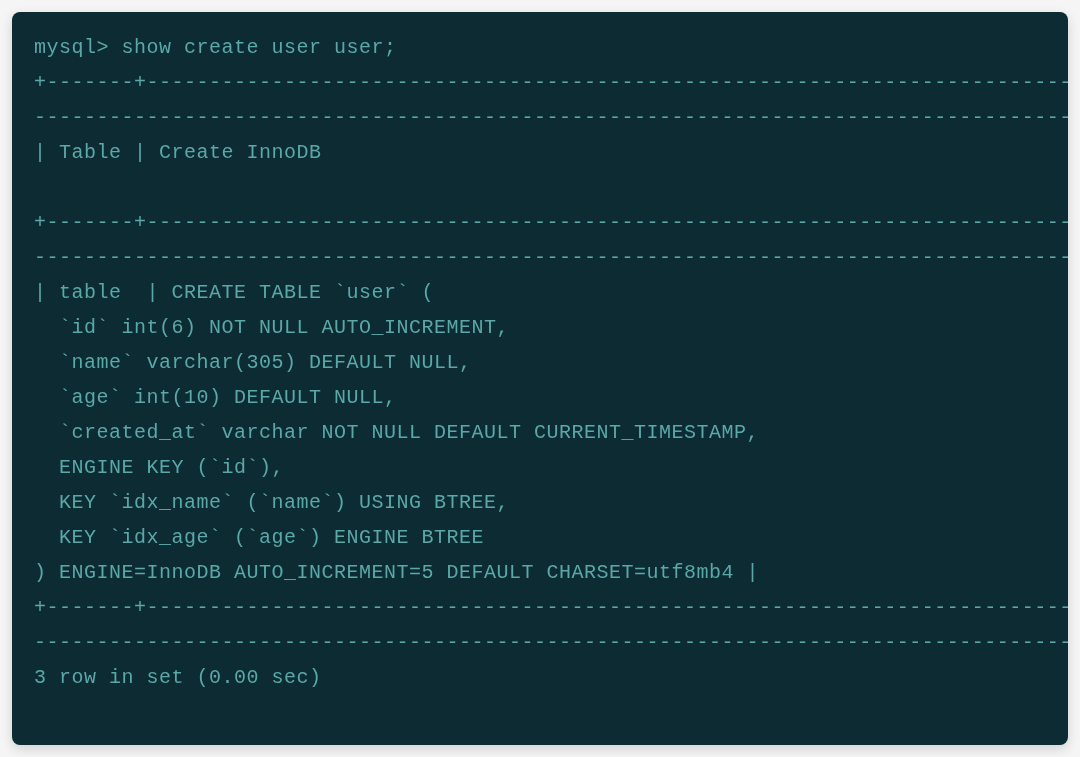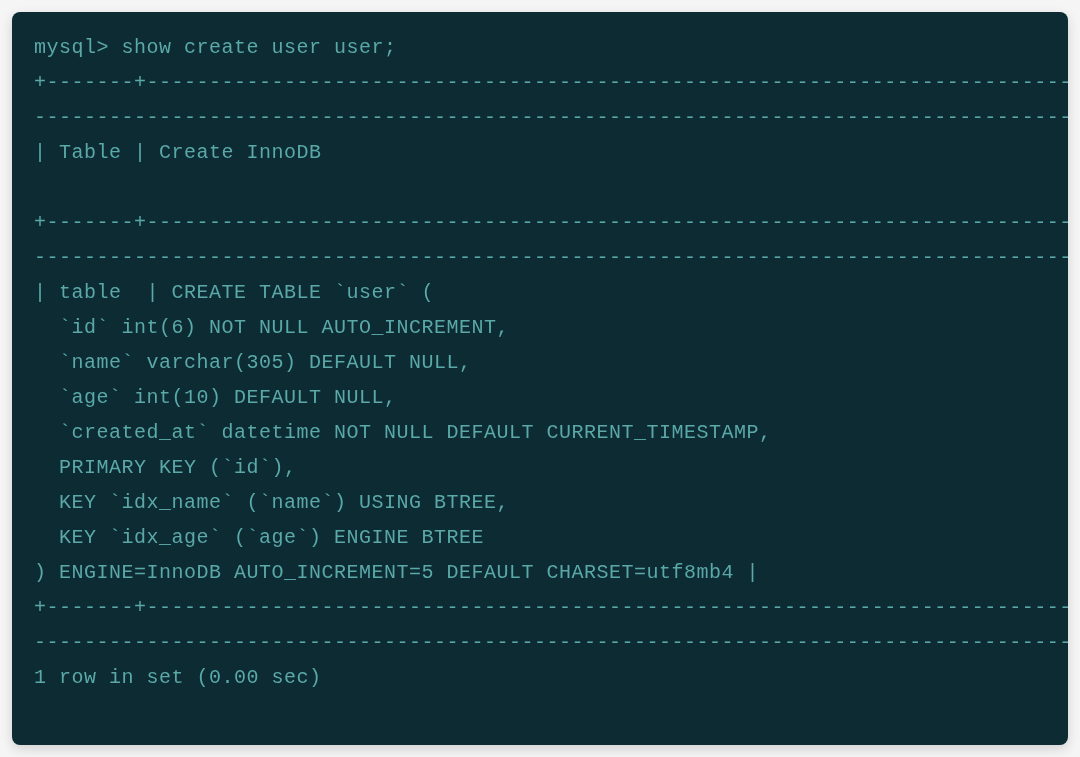--- a/index.html
+++ b/index.html
@@ -38,21 +38,21 @@
 <span>+-------+-----------------------------------------------------------------------------------</span>
 <span>-------------------------------------------------------------------------------------------</span>
 <span>| Table | Create InnoDB</span>
 <span></span>
 <span>+-------+-----------------------------------------------------------------------------------</span>
 <span>-------------------------------------------------------------------------------------------</span>
 <span>| table  | CREATE TABLE `user` (</span>
 <span>  `id` int(6) NOT NULL AUTO_INCREMENT,</span>
 <span>  `name` varchar(305) DEFAULT NULL,</span>
 <span>  `age` int(10) DEFAULT NULL,</span>
-<span>  `created_at` datetime NOT NULL DEFAULT CURRENT_TIMESTAMP,</span>
-<span>  PRIMARY KEY (`id`),</span>
+<span>  `created_at` varchar NOT NULL DEFAULT CURRENT_TIMESTAMP,</span>
+<span>  ENGINE KEY (`id`),</span>
 <span>  KEY `idx_name` (`name`) USING BTREE,</span>
 <span>  KEY `idx_age` (`age`) ENGINE BTREE</span>
 <span>) ENGINE=InnoDB AUTO_INCREMENT=5 DEFAULT CHARSET=utf8mb4 |</span>
 <span>+-------+-----------------------------------------------------------------------------------</span>
 <span>-------------------------------------------------------------------------------------------</span>
-<span>1 row in set (0.00 sec)</span></div>
+<span>3 row in set (0.00 sec)</span></div>
 </div>
 
 </body></html>

